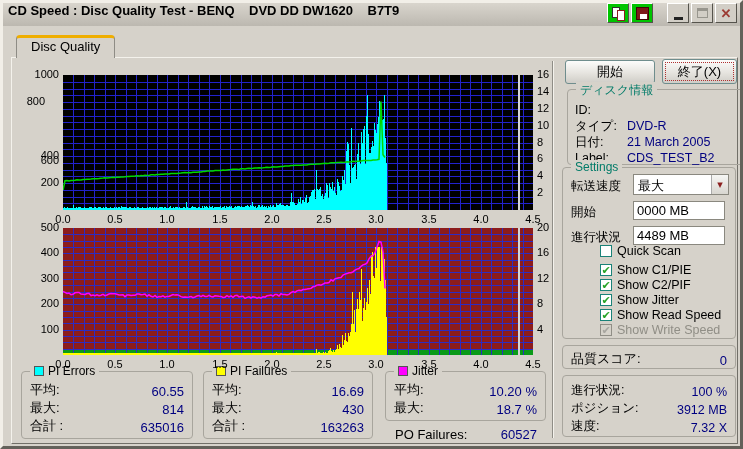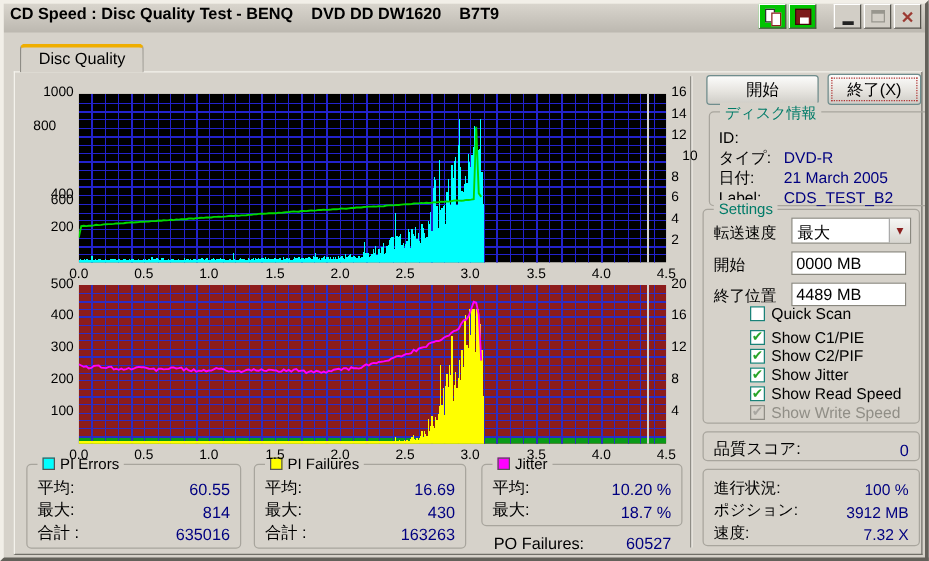--- a/index.html
+++ b/index.html
@@ -918,21 +918,21 @@
 
   <div class="group" id="g-settings" style="left:559px;top:164px;width:174px;height:172px;">
     <div class="legend teal">Settings</div>
     <span class="flabel" style="top:10px;">転送速度</span>
     <div class="combo">
       <span class="combo-text">最大</span>
       <span class="combo-btn">▾</span>
     </div>
     <span class="flabel" style="top:36px;">開始</span>
     <input class="tinput" style="top: 33px;" value="0000 MB">
-    <span class="flabel" style="top:61px;">終了位置</span>
+    <span class="flabel" style="top:61px;">進行状況</span>
     <input class="tinput" style="top: 58px;" value="4489 MB">
     <div id="checkbox-list">
         <label class="cbrow" style="margin-bottom: 5px;">
           <span class="cb"></span>
           <span>Quick Scan</span>
         </label>
         <label class="cbrow">
           <span class="cb">✔</span>
           <span>Show C1/PIE</span>
         </label>
@@ -1044,21 +1044,21 @@
   </div>
 
 <span class="tick" style="left: 14px; top: 65px; width: 42px; text-align: right;">1000</span>
     <span class="tick" style="left: 0; top: 92px; width: 42px; text-align: right;">800</span>
     <span class="tick" style="left: 14px; top: 119px; width: 42px; text-align: right; margin-top: 32px;">600</span>
     <span class="tick" style="left: 14px; top: 146px; width: 42px; text-align: right;">400</span>
     <span class="tick" style="left: 14px; top: 173px; width: 42px; text-align: right;">200</span>
     <span class="tick" style="left: 534px; top: 65px; width: 30px; text-align: left;">16</span>
     <span class="tick" style="left: 534px; top: 82px; width: 30px; text-align: left;">14</span>
     <span class="tick" style="left: 534px; top: 99px; width: 30px; text-align: left;">12</span>
-    <span class="tick" style="left: 534px; top: 116px; width: 30px; text-align: center;">10</span>
+    <span class="tick" style="left: 534px; top: 116px; width: 30px; text-align: left;">10</span>
     <span class="tick" style="left: 534px; top: 133px; width: 30px; text-align: left;">8</span>
     <span class="tick" style="left: 534px; top: 149px; width: 30px; text-align: left;">6</span>
     <span class="tick" style="left: 534px; top: 166px; width: 30px; text-align: left;">4</span>
     <span class="tick" style="left: 534px; top: 183px; width: 30px; text-align: left;">2</span>
     <span class="tick" style="left: 45px; top: 210px; width: 30px; text-align: center;">0.0</span>
     <span class="tick" style="left: 97px; top: 210px; width: 30px; text-align: center;">0.5</span>
     <span class="tick" style="left: 149px; top: 210px; width: 30px; text-align: center;">1.0</span>
     <span class="tick" style="left: 202px; top: 210px; width: 30px; text-align: center;">1.5</span>
     <span class="tick" style="left: 254px; top: 210px; width: 30px; text-align: center;">2.0</span>
     <span class="tick" style="left: 306px; top: 210px; width: 30px; text-align: center;">2.5</span>

